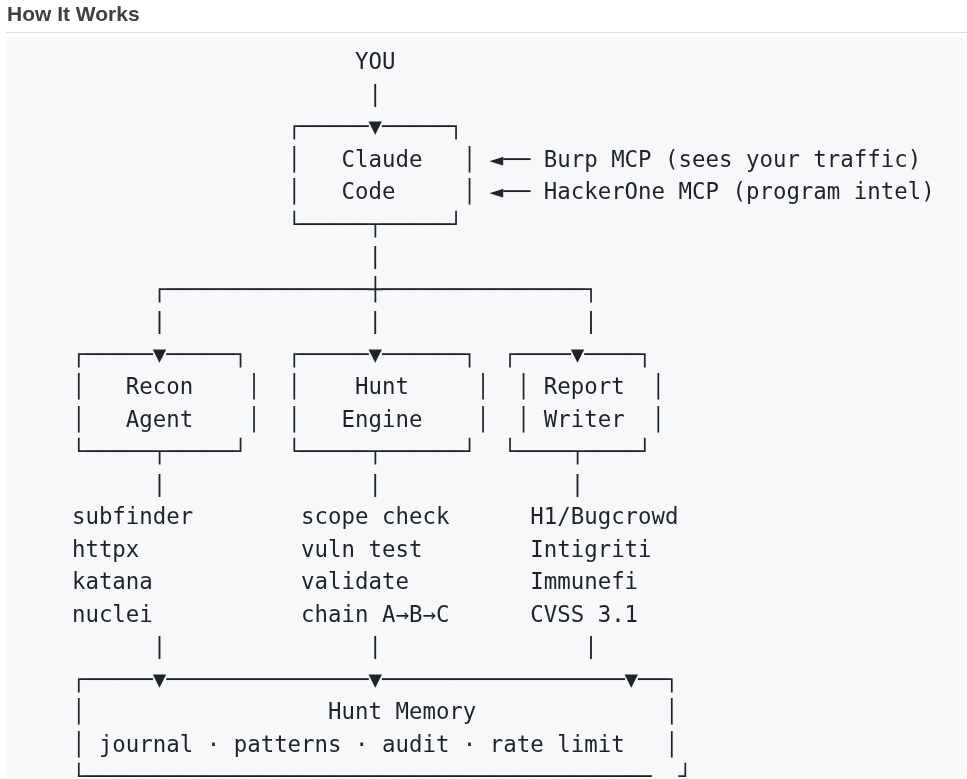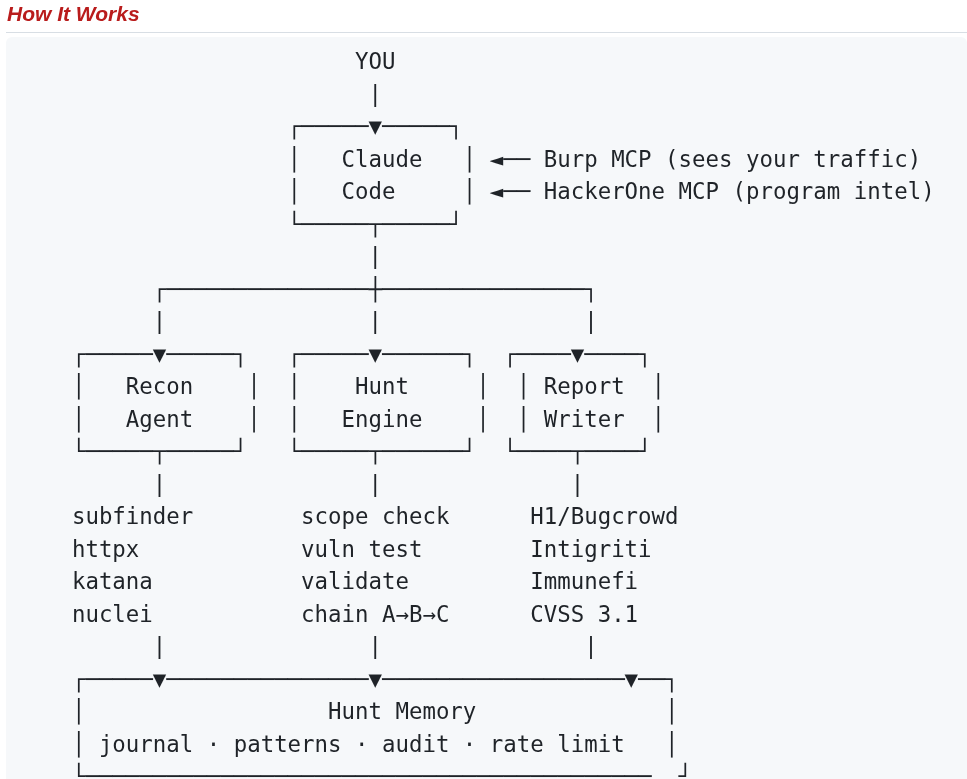--- a/index.html
+++ b/index.html
@@ -14,23 +14,22 @@
   .page {
     padding-left: 6px;
     padding-right: 0;
   }
   h2.section-title {
     margin: 0;
     padding: 2px 0 7px 1px;
     font-size: 21px;
     line-height: 23px;
     font-weight: 700;
-    color: #b91c1c;
+    color: #404040;
     border-bottom: 1px solid #d8dee4;
-    font-style: italic;
   }
   pre.code-block {
     margin: 4px 0 0 0;
     background: #f6f8fa;
     border-radius: 6px;
     padding: 8px 12px 16px 12px;
     font-family: "DejaVu Sans Mono", monospace;
     font-size: 22.4px;
     line-height: 32.5px;
     color: #1f2328;

